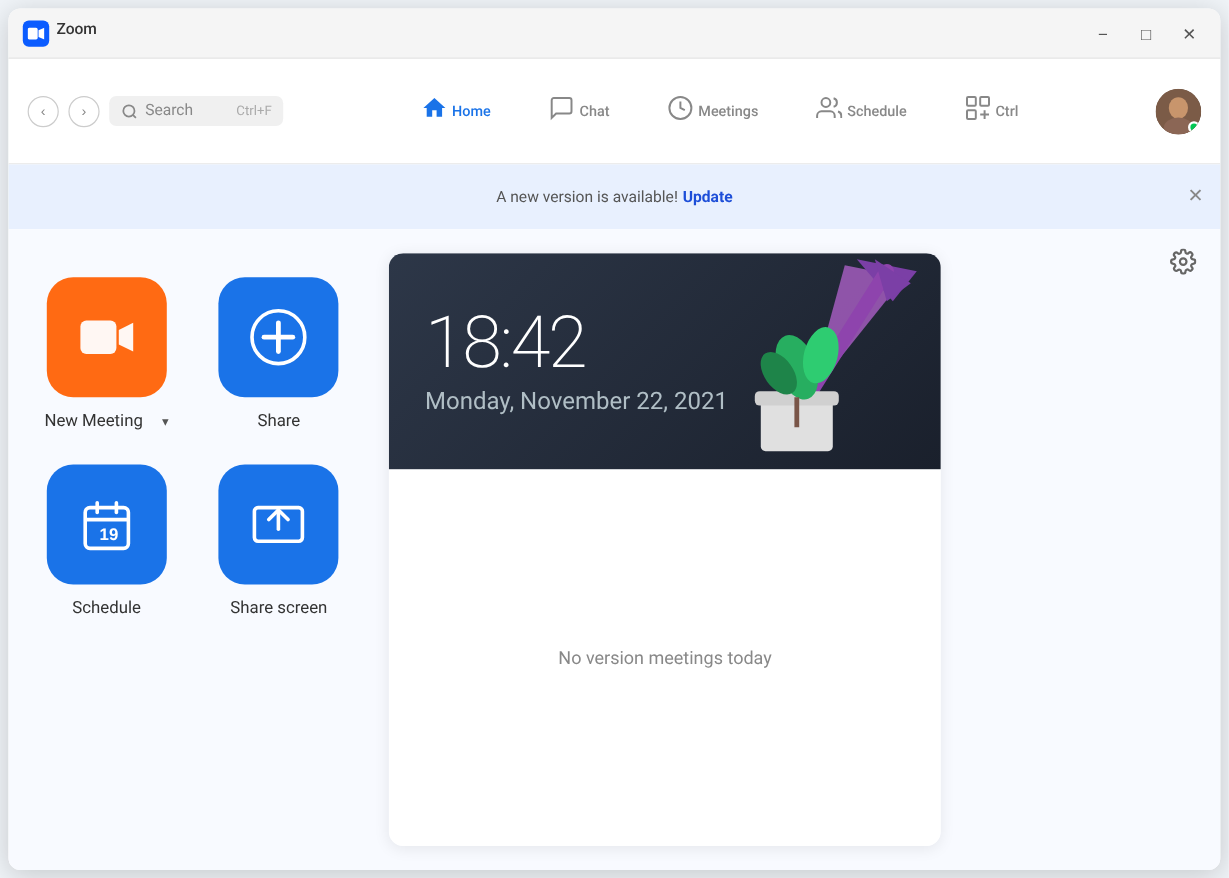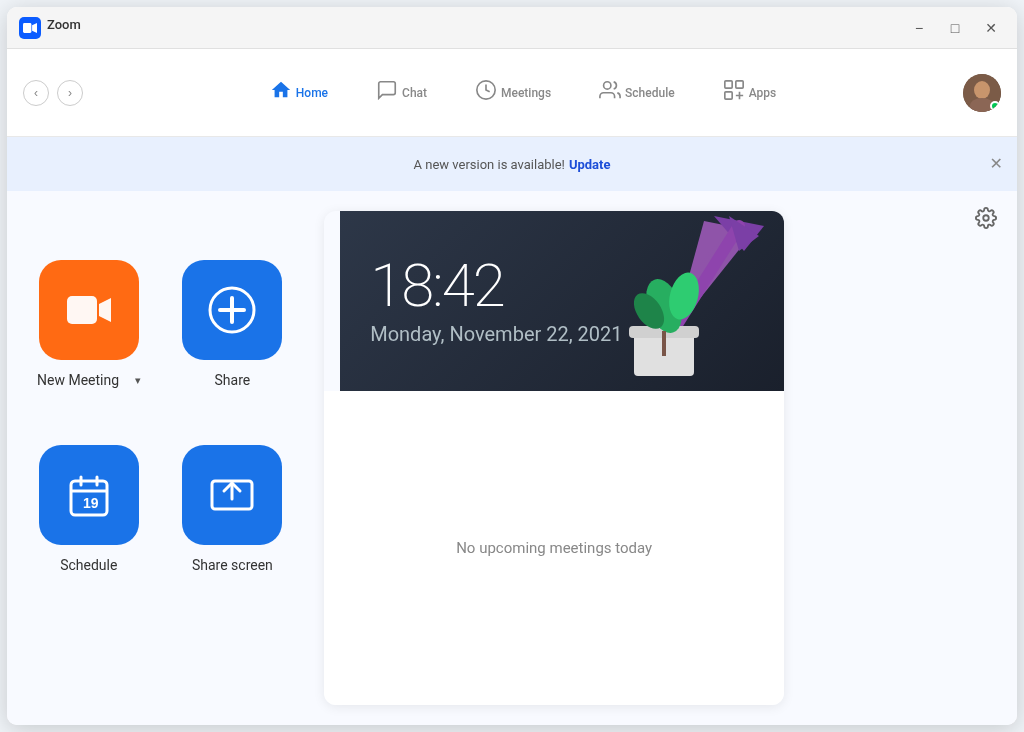--- a/index.html
+++ b/index.html
@@ -278,21 +278,20 @@
     }
 
     .action-btn {
       width: 100px;
       height: 100px;
       border-radius: 22px;
       display: flex;
       align-items: center;
       justify-content: center;
       position: relative;
-      margin-top: 29px;
     }
 
     .action-btn.orange { background: #FF6A13; }
     .action-btn.blue { background: #1A73E8; }
 
     .action-btn svg {
       width: 48px;
       height: 48px;
     }
 
@@ -324,21 +323,20 @@
     .meeting-header {
       background: linear-gradient(135deg, #2d3748 0%, #1a202c 100%);
       height: 180px;
       display: flex;
       flex-direction: column;
       align-items: flex-start;
       justify-content: center;
       padding: 24px 30px;
       position: relative;
       overflow: hidden;
-      margin-left: 16px;
     }
 
     .meeting-time {
       font-size: 60px;
       color: white;
       font-weight: 200;
       letter-spacing: -2px;
       line-height: 1;
     }
 
@@ -388,20 +386,28 @@
       <button class="win-btn">−</button>
       <button class="win-btn">□</button>
       <button class="win-btn close">✕</button>
     </div>
   </div>
 
   <div class="toolbar">
     <div class="toolbar-left">
       <button class="nav-btn">‹</button>
       <button class="nav-btn">›</button>
+      <div class="search-box">
+        <svg width="14" height="14" viewBox="0 0 24 24" fill="none" stroke="#888" stroke-width="2.5">
+          <circle cx="11" cy="11" r="8"></circle>
+            <line x1="21" y1="21" x2="16.65" y2="16.65"></line>
+        </svg>
+        <span class="search-box-text">Search</span>
+        <span class="search-shortcut">Ctrl+F</span>
+      </div>
     </div>
 
     <div class="toolbar-nav">
 
       <div class="nav-item active">
         <span class="nav-item-icon">
           <svg width="22" height="22" viewBox="0 0 24 24" fill="#1a73e8" xmlns="http://www.w3.org/2000/svg">
             <path d="M10 20v-6h4v6h5v-8h3L12 3 2 12h3v8z"></path>
           </svg>
         </span>
@@ -441,21 +447,21 @@
 
       <div class="nav-item">
         <span class="nav-item-icon">
           <svg width="22" height="22" viewBox="0 0 24 24" fill="none" stroke="#888" stroke-width="1.8" xmlns="http://www.w3.org/2000/svg">
             <rect x="2" y="2" width="8" height="8" rx="1"></rect>
             <rect x="14" y="2" width="8" height="8" rx="1"></rect>
             <rect x="2" y="14" width="8" height="8" rx="1"></rect>
             <path d="M18 14v8M14 18h8"></path>
           </svg>
         </span>
-        <span class="nav-item-label">Apps</span>
+        <span class="nav-item-label">Ctrl</span>
       </div>
     </div>
 
     <div class="toolbar-right">
       <div class="avatar">
         <div class="avatar-img">
 
           <svg width="38" height="38" viewBox="0 0 38 38" xmlns="http://www.w3.org/2000/svg">
             <circle cx="19" cy="19" r="19" fill="#7B5B47"></circle>
             <ellipse cx="19" cy="16" rx="8" ry="9" fill="#C8956C"></ellipse>
@@ -551,18 +557,18 @@
           <rect x="55" y="115" width="70" height="12" rx="4" fill="#d0d0d0"></rect>
 
           <ellipse cx="90" cy="95" rx="16" ry="28" fill="#27AE60" transform="rotate(-20 90 95)"></ellipse>
           <ellipse cx="110" cy="85" rx="14" ry="24" fill="#2ECC71" transform="rotate(15 110 85)"></ellipse>
           <ellipse cx="75" cy="100" rx="12" ry="20" fill="#1E8449" transform="rotate(-35 75 100)"></ellipse>
 
           <line x1="90" y1="120" x2="90" y2="145" stroke="#795548" stroke-width="4"></line>
         </svg>
       </div>
       <div class="meeting-body">
-        <span class="no-meetings-text">No upcoming meetings today</span>
+        <span class="no-meetings-text">No version meetings today</span>
       </div>
     </div>
 
   </div>
 </div>
 
 </body></html>

